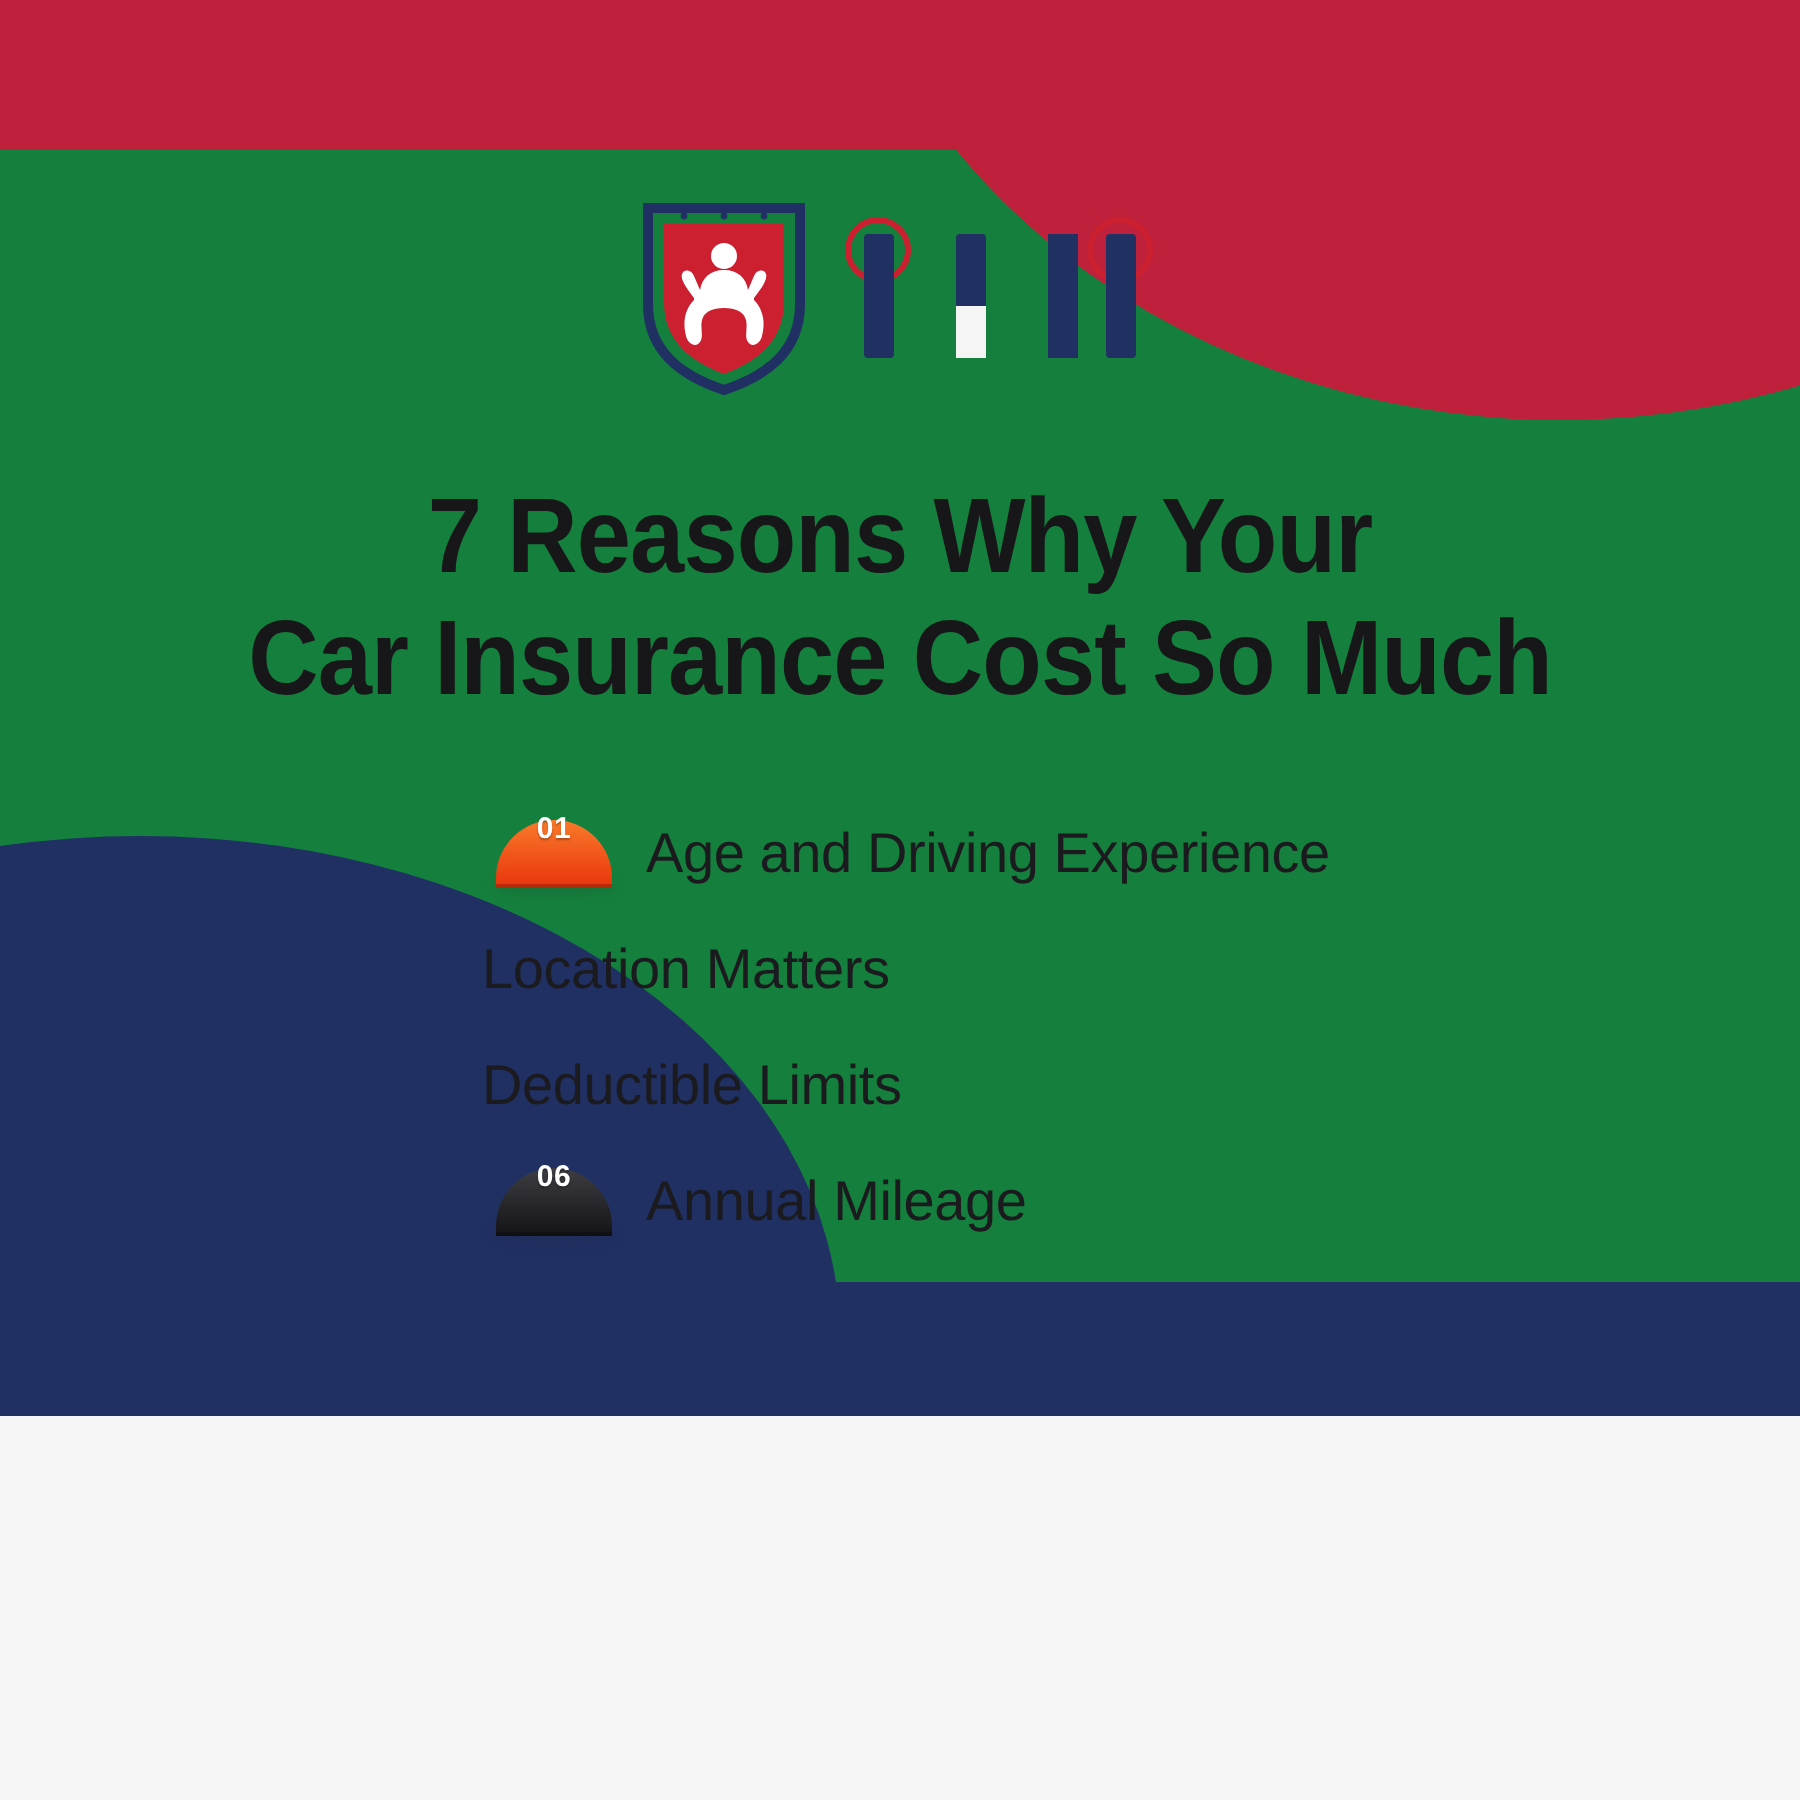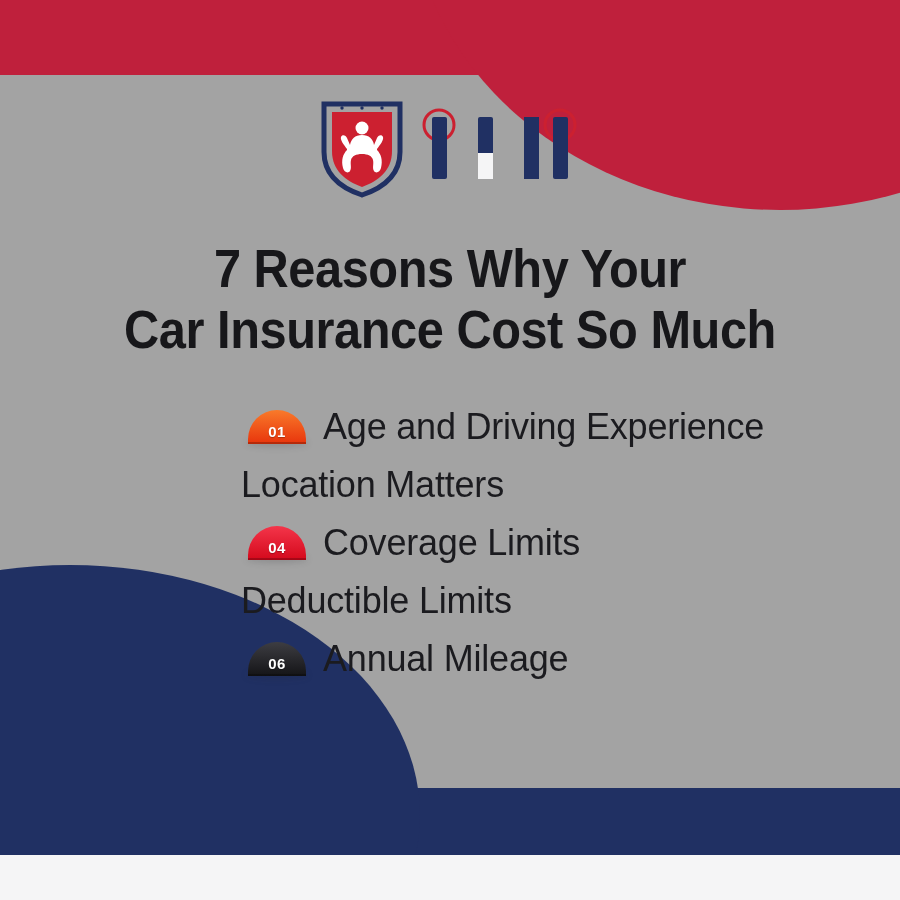--- a/index.html
+++ b/index.html
@@ -10,22 +10,22 @@
     width: 900px;
     height: 900px;
     overflow: hidden;
     background: #f5f5f6;
     font-family: "Liberation Sans", sans-serif;
   }
 
   #poster {
     position: relative;
     width: 900px;
-    height: 855px;
-    background: #a3a3a3;
+    height: 708px;
+    background: #15803d;
     overflow: hidden;
   }
 
   
   .deco-top-bar {
     position: absolute;
     top: 0;
     left: 0;
     width: 900px;
     height: 75px;
@@ -120,39 +120,39 @@
   .badge {
     position: absolute;
     left: 10px;
     bottom: 6px;
     width: 58px;
     height: 34px;
     border-radius: 29px 29px 0 0;
     display: flex;
     align-items: flex-end;
     justify-content: center;
-    padding-bottom: 4px;
+    padding-bottom: 21px;
     box-sizing: border-box;
     color: #ffffff;
     font-family: "Liberation Sans", sans-serif;
     font-weight: bold;
     font-size: 15px;
     letter-spacing: 0.3px;
     text-shadow: 0 1px 1px rgba(0,0,0,0.28);
   }
   .badge::after {
     content: "";
     position: absolute;
     left: 0; right: 0; bottom: 0;
     height: 2px;
     background: rgba(0,0,0,0.22);
   }
   .reason-label {
     font-family: "Liberation Sans", sans-serif;
-    font-size: 36px;
+    font-size: 28px;
     font-weight: 500;
     color: #1b1b1f;
     letter-spacing: -0.2px;
     white-space: nowrap;
     padding-left: 3px;
   }
 </style>
 </head>
 <body>
 
@@ -205,27 +205,20 @@
         <div class="badge" style="background: linear-gradient(rgb(249, 122, 42) 0%, rgb(232, 52, 12) 100%);">01</div>
       </div>
       <div class="reason-label">Age and Driving Experience</div>
     </div>
 
     <div class="reason-row">
       <div class="reason-label">Location Matters</div>
     </div>
 
 
-    <div class="reason-row">
-      <div class="badge-slot">
-        <div class="badge-shadow"></div>
-        <div class="badge" style="background: linear-gradient(rgb(244, 53, 74) 0%, rgb(212, 9, 28) 100%);">04</div>
-      </div>
-      <div class="reason-label">Coverage Limits</div>
-    </div>
 
     <div class="reason-row">
       <div class="reason-label">Deductible Limits</div>
     </div>
 
 
     <div class="reason-row">
       <div class="badge-slot">
         <div class="badge-shadow"></div>
         <div class="badge" style="background: linear-gradient(rgb(61, 61, 66) 0%, rgb(20, 20, 23) 100%);">06</div>

